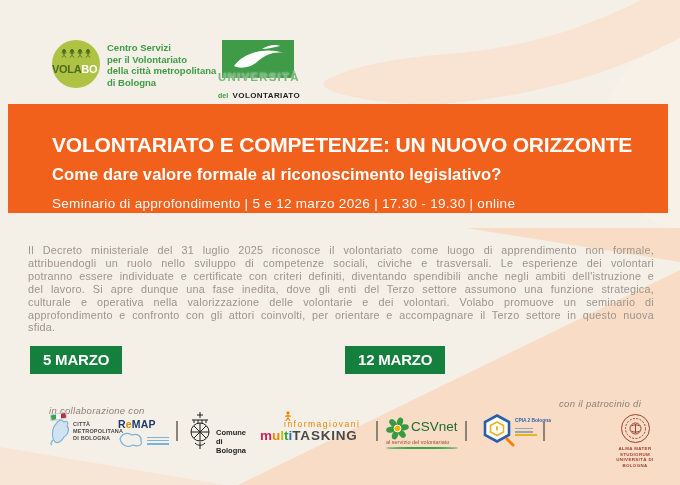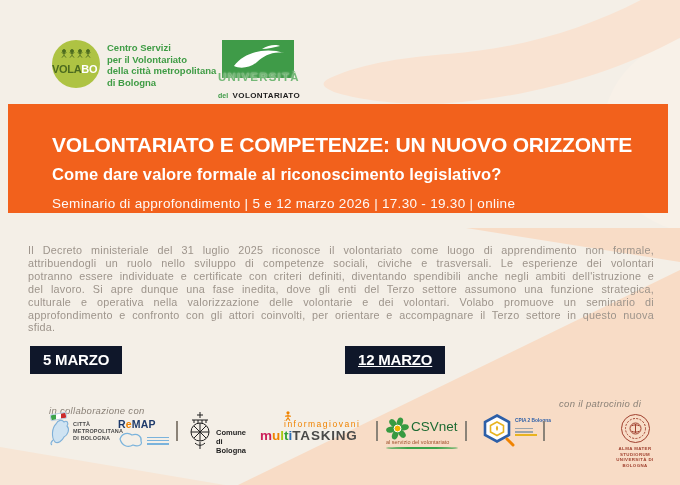--- a/index.html
+++ b/index.html
@@ -32,24 +32,24 @@
     box-sizing:border-box;padding:28px 20px 0 44px;}
   .banner-title{font-size:21px;font-weight:bold;letter-spacing:-0.2px;line-height:25px;margin:0;}
   .banner-subtitle{font-size:16.5px;font-weight:bold;letter-spacing:0.1px;line-height:20px;margin:7px 0 0 0;}
   .banner-info{font-size:13.5px;font-weight:normal;letter-spacing:0.3px;margin-top:12px;opacity:0.96;}
 
   
   .body-text{left:28px;top:244px;width:626px;font-size:10.8px;line-height:12.9px;
     color:#9d948b;text-align:justify;letter-spacing:0.25px;word-spacing:2.5px;}
 
   
-  .date-btn{background:#0f172a;color:#fff;font-weight:bold;font-size:15px;letter-spacing:-0.2px;
+  .date-btn{background:#15803d;color:#fff;font-weight:bold;font-size:15px;letter-spacing:-0.2px;
     padding:5px 13px 6px 13px;cursor:pointer;white-space:nowrap;text-align:center;}
   .date-btn.first{left:30px;top:346px;}
-  .date-btn.second{left:345px;top:346px;text-decoration:underline;}
+  .date-btn.second{left:345px;top:346px;}
 
   
   .small-label{font-style:italic;font-size:9.5px;color:#8a8177;letter-spacing:0.3px;}
   .collab-label{left:49px;top:405px;}
   .patro-label{left:559px;top:398px;}
   .divider{width:2px;height:20px;background:#8b8378;}
   .div1{left:176px;top:421px;}
   .div2{left:376px;top:421px;}
   .div3{left:465px;top:421px;}
   .div4{left:543px;top:421px;}

